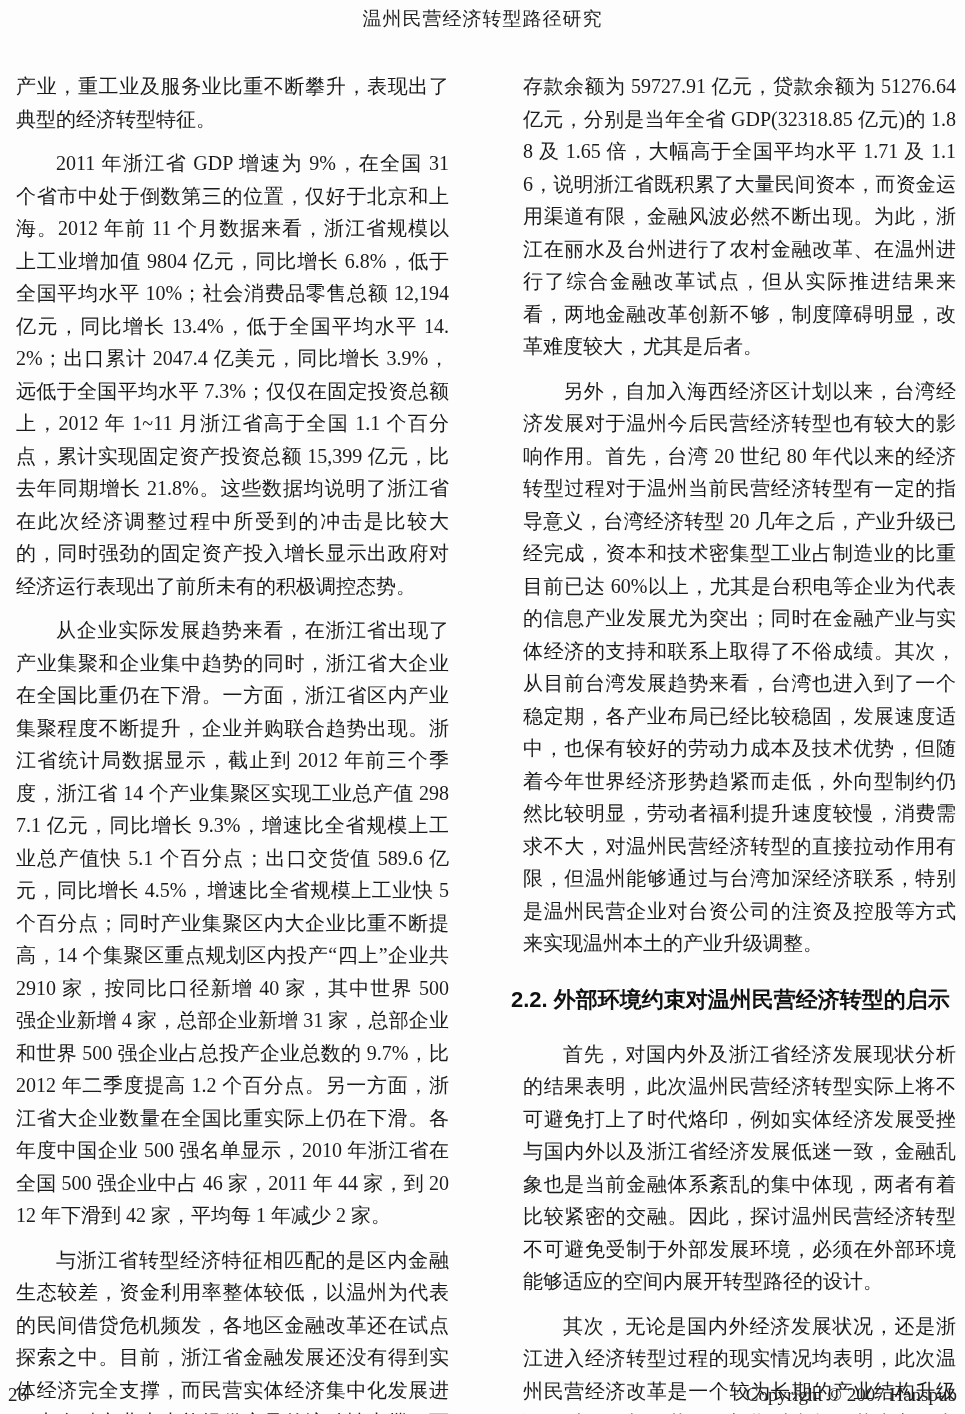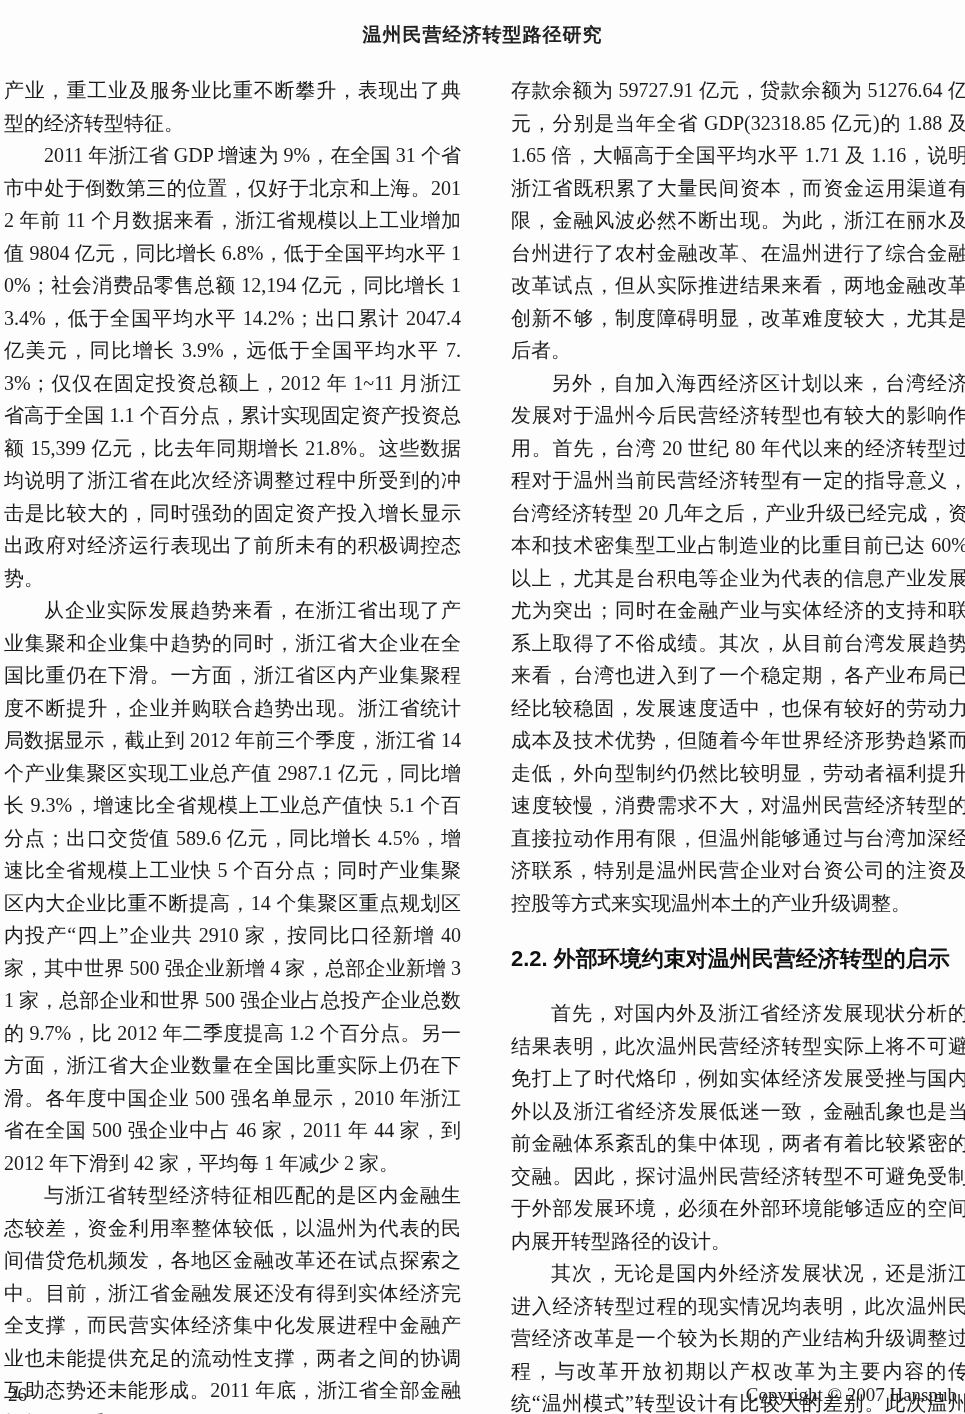--- a/index.html
+++ b/index.html
@@ -9,37 +9,36 @@
     height: 1414px;
     position: relative;
     background: #fdfdfd;
     color: #1b1b1b;
     font-family: "Liberation Serif", "DejaVu Serif", serif;
     overflow: hidden;
   }
   .running-header {
     text-align: center;
     font-size: 19px;
-    padding-top: 22px;
+    padding-top: 6px;
     letter-spacing: 1px;
     color: #222;
-    font-weight: bold;
   }
   .columns {
     display: flex;
     gap: 50px;
     padding: 0 4px;
     margin-top: 26px;
   }
   .col {
     width: 457px;
     flex: 0 0 457px;
   }
   p.body-par {
-    margin: 0;
+    margin: 12px;
     font-size: 20px;
     line-height: 32.5px;
     text-align: justify;
     text-indent: 2em;
     word-break: break-all;
   }
   p.no-indent { text-indent: 0; }
   h2.section-heading {
     font-family: "Liberation Sans", "DejaVu Sans", sans-serif;
     font-weight: bold;

